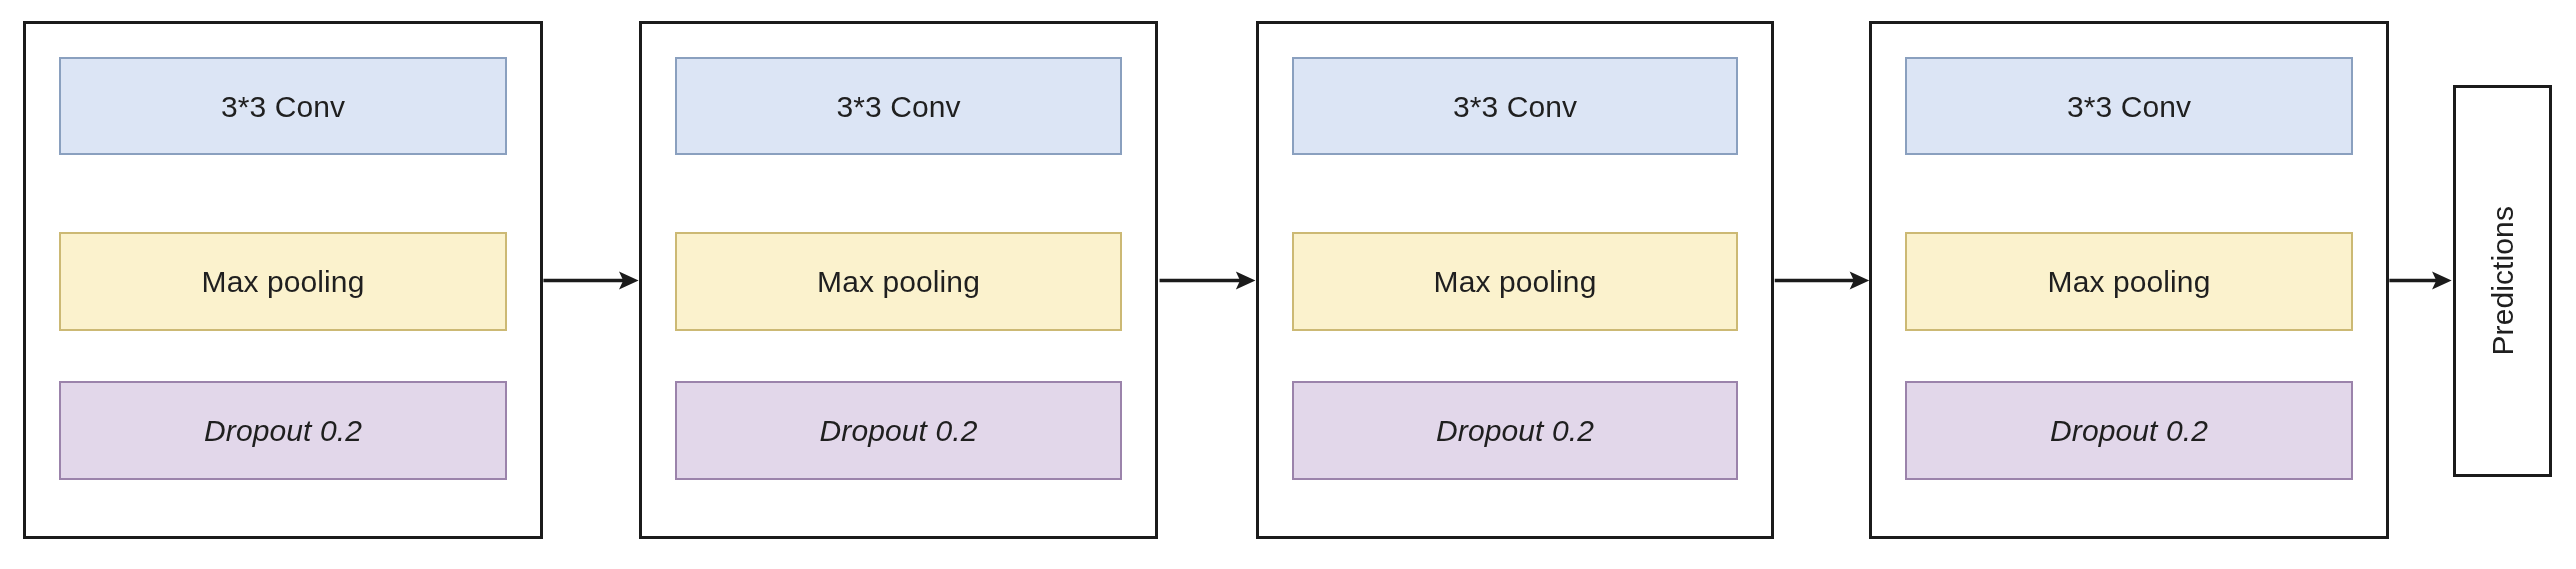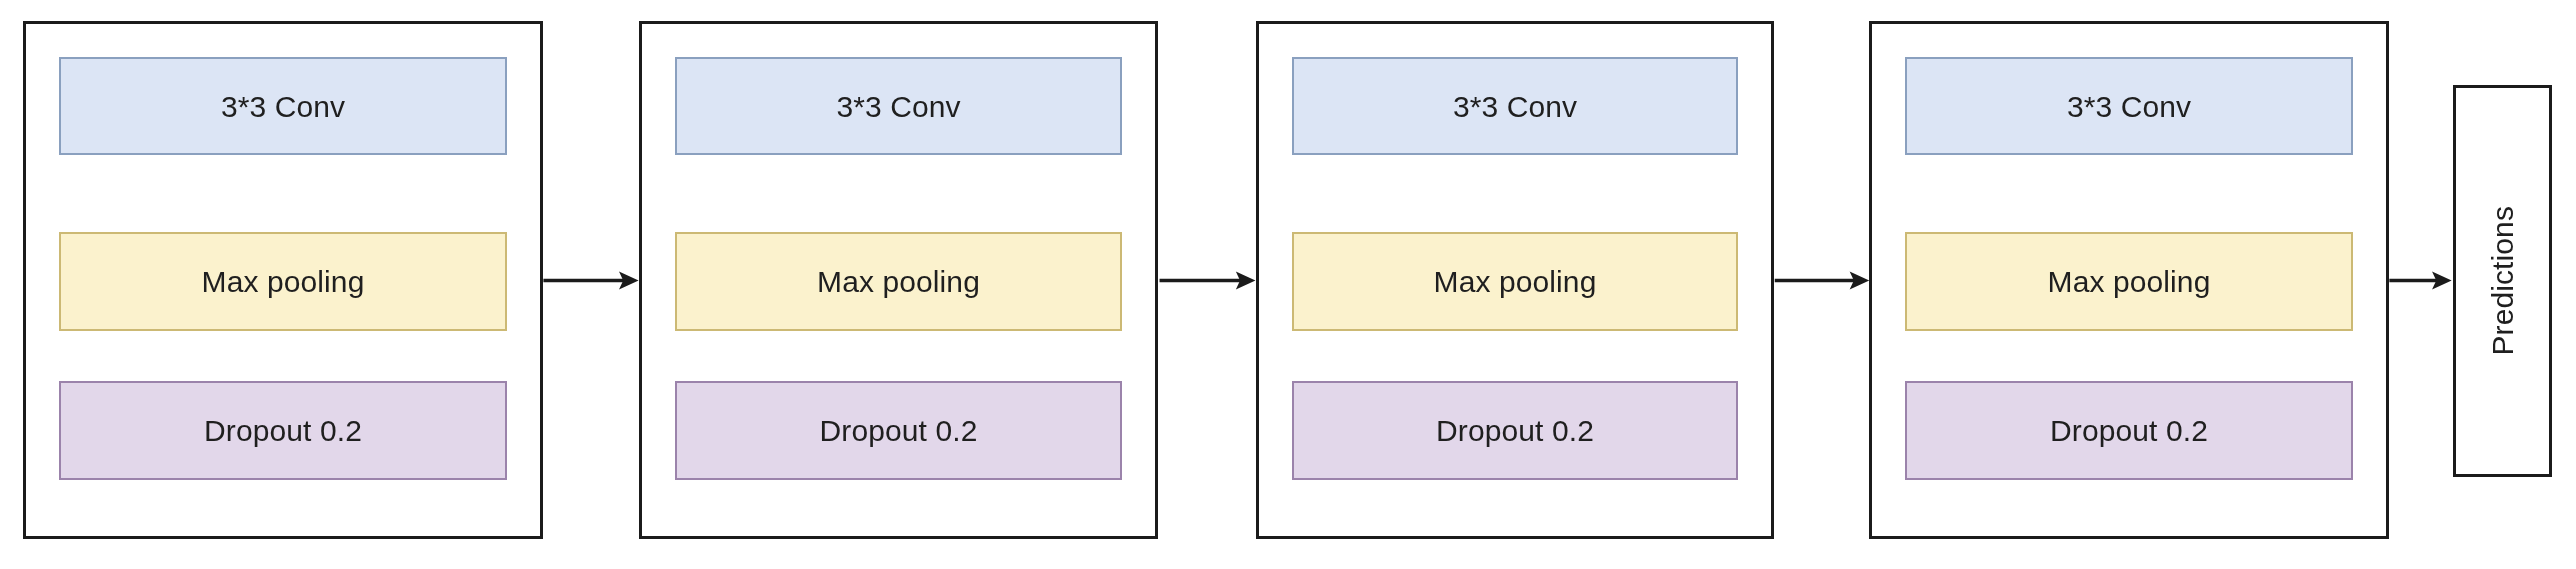--- a/index.html
+++ b/index.html
@@ -61,20 +61,21 @@
     top: 208px;
     height: 99px;
     background: #fbf2cd;
     border-color: #ccb974;
   }
   .layer.drop {
     top: 357px;
     height: 99px;
     background: #e2d7ea;
     border-color: #9b83ab;
+    font-style: italic;
   }
 
   
   .arrow {
     position: absolute;
     height: 21px;
     top: 270px;
     display: block;
   }
   .arrow svg { display: block; overflow: visible; }

